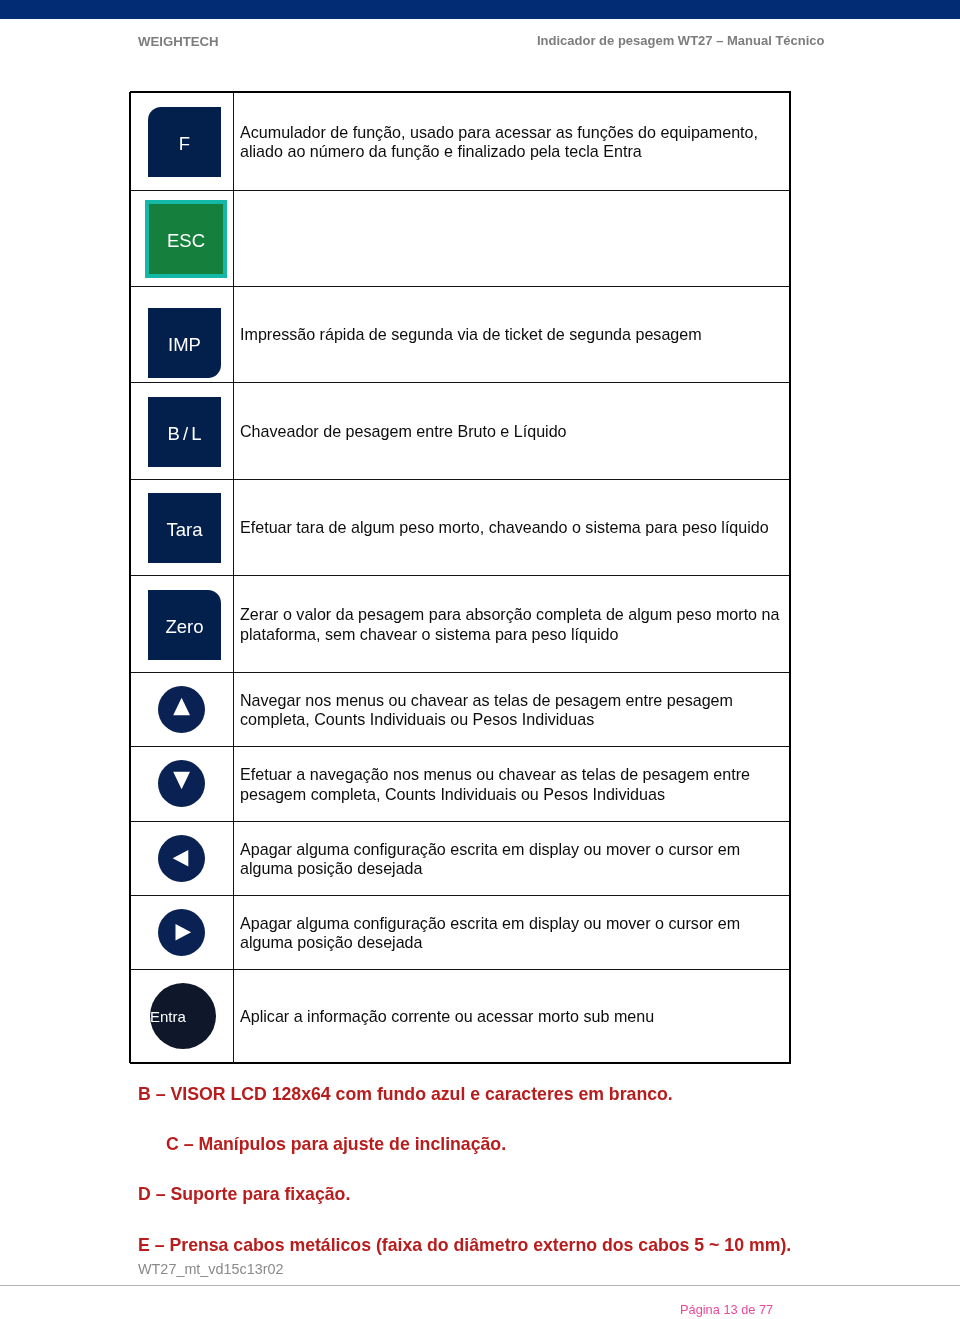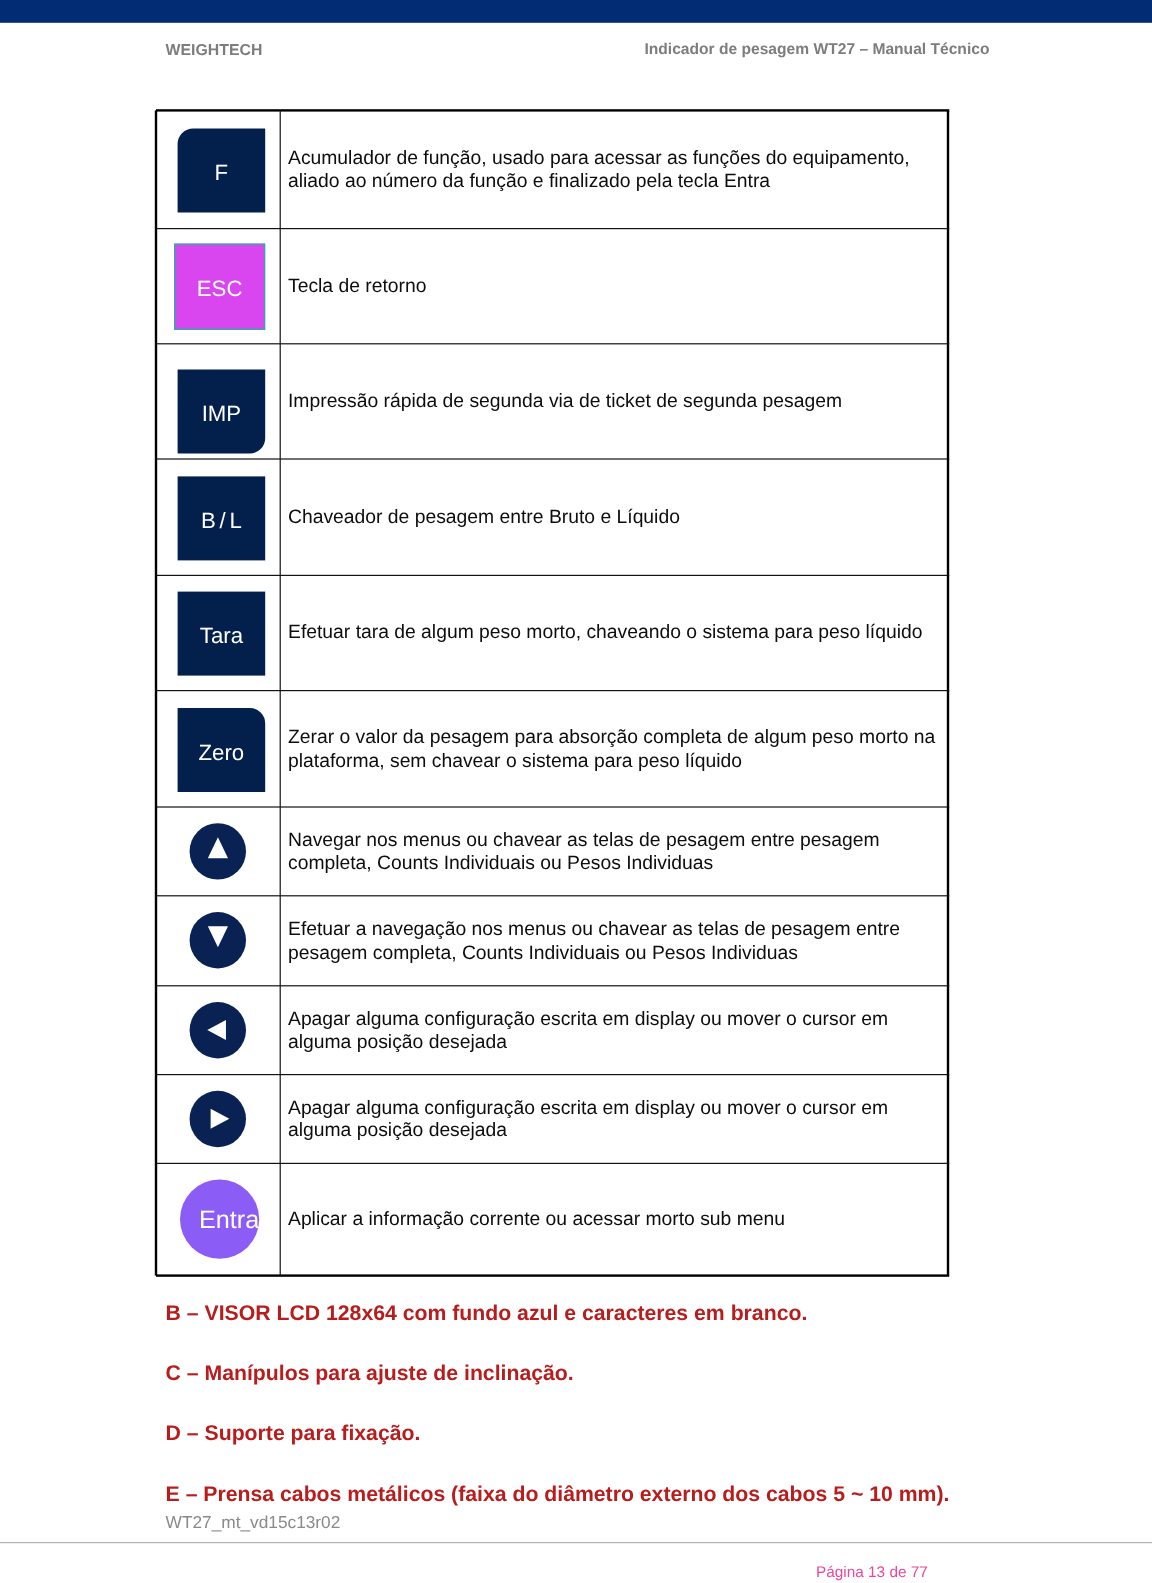--- a/index.html
+++ b/index.html
@@ -30,38 +30,38 @@
          display:flex;align-items:center;}
   .desc{position:absolute;left:110px;top:1px;height:100%;width:545px;
          font-size:16.1px;color:#0d0d0d;line-height:19.2px;
          display:flex;align-items:center;}
 
   
   .key{position:relative;top:1px;width:73px;height:70px;margin-left:18px;
        background:#03204c;color:#fff;text-align:center;font-weight:400;
        font-size:18.5px;line-height:70px;}
   .key > span{display:block;position:relative;top:2px;}
-  .key.bright{background:#d946ef;border:1px solid #14b8a6;width:74px;height:70px;margin-left:15px;line-height:70px;}
+  .key.bright{background:#15803d;border:4px solid #14b8a6;width:74px;height:70px;margin-left:15px;line-height:70px;}
   .key.spaced > span{letter-spacing:3.1px;margin-right:-3.1px;}
   .key.r-tl{border-top-left-radius:13px;}
   .key.r-br{border-bottom-right-radius:13px;margin-top:15px;}
   .key.r-tr{border-top-right-radius:13px;}
 
   
   .circ{position:relative;width:47px;height:47px;margin-left:28px;
         border-radius:50%;background:#0a2253;}
   .circ > svg{position:absolute;left:0;top:0;display:block;}
-  .circ.red{background:#8b5cf6;width:66px;height:66px;margin-left:20px;top:0;
-            color:#fff;text-align:right;font-size:21px;line-height:66px;}
+  .circ.red{background:#0f172a;width:66px;height:66px;margin-left:20px;top:0;
+            color:#fff;text-align:left;font-size:15px;line-height:66px;}
   .circ.red > span{display:block;position:relative;top:1px;}
 
   
   .note{position:absolute;left:138px;font-size:17.7px;font-weight:bold;color:#b91c1c;
         line-height:1;white-space:nowrap;}
-  .n0{top:1086px;} .n1{top:1136px;} .n2{top:1186px;} .n3{top:1237px;}
+  .n0{top:1086px;} .n1{top:1136px;margin-left:28px;} .n2{top:1186px;} .n3{top:1237px;}
 
   
   .ftline{position:absolute;left:0;top:1285px;width:960px;height:1.4px;background:#b2b2b2;}
   .ft-left{position:absolute;left:138px;top:1262px;font-size:14.4px;color:#8a8a8a;
            line-height:1;white-space:nowrap;}
   .ft-right{position:absolute;left:680px;top:1304px;width:142px;font-size:12.8px;
             color:#ec4899;line-height:1;text-align:left;white-space:nowrap;}
 </style>
 </head>
 <body>
@@ -96,21 +96,20 @@
     </div>
     <div class="desc">Acumulador de função, usado para acessar as funções do equipamento, aliado ao número da função e finalizado pela tecla Entra</div>
   </div>
 
   <div class="row" style="top:98px;height:96px">
     <div class="kwrap">
       <div class="key bright">
         <span>ESC</span>
       </div>
     </div>
-    <div class="desc">Tecla de retorno</div>
   </div>
 
   <div class="row" style="top:194px;height:96px">
     <div class="kwrap">
       <div class="key r-br">
         <span>IMP</span>
       </div>
     </div>
     <div class="desc">Impressão rápida de segunda via de ticket de segunda pesagem</div>
   </div>

